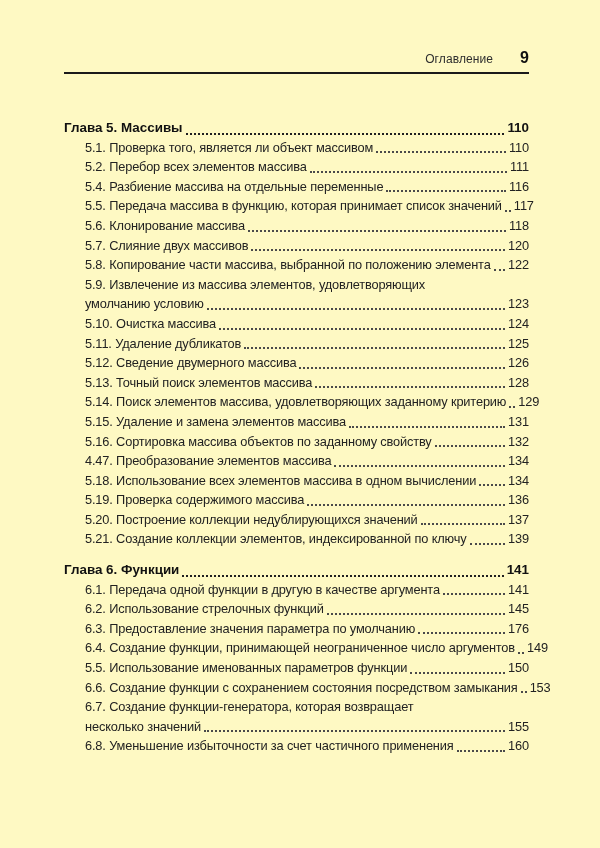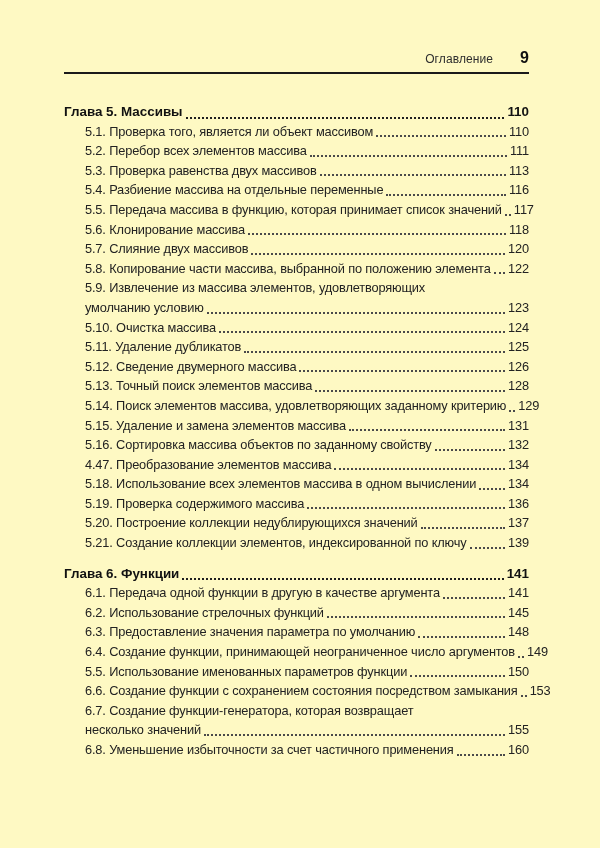--- a/index.html
+++ b/index.html
@@ -33,21 +33,21 @@
     font-weight: bold;
     color: #101010;
   }
   .head-rule {
     border: none;
     border-top: 2px solid #1a1a1a;
     margin-top: 5px;
   }
 
   
-  .toc { margin-top: 28px; }
+  .toc { margin-top: 44px; }
   .chapter + .chapter { margin-top: 11px; }
 
   .row {
     display: flex;
     align-items: baseline;
     line-height: 19.6px;
   }
   .row .title { white-space: nowrap; }
 
   .leader {
@@ -98,25 +98,20 @@
             <span class="title">5.1. Проверка того, является ли объект массивом</span>
             <span class="leader"></span>
             <span class="pg">110</span>
           </div>
           <div class="row entry-row">
             <span class="title">5.2. Перебор всех элементов массива</span>
             <span class="leader"></span>
             <span class="pg">111</span>
           </div>
           <div class="row entry-row">
-            <span class="title">5.3. Проверка равенства двух массивов</span>
-            <span class="leader"></span>
-            <span class="pg">113</span>
-          </div>
-          <div class="row entry-row">
             <span class="title">5.4. Разбиение массива на отдельные переменные</span>
             <span class="leader"></span>
             <span class="pg">116</span>
           </div>
           <div class="row entry-row">
             <span class="title">5.5. Передача массива в функцию, которая принимает список значений</span>
             <span class="leader"></span>
             <span class="pg">117</span>
           </div>
           <div class="row entry-row">
@@ -215,21 +210,21 @@
             <span class="pg">141</span>
           </div>
           <div class="row entry-row">
             <span class="title">6.2. Использование стрелочных функций</span>
             <span class="leader"></span>
             <span class="pg">145</span>
           </div>
           <div class="row entry-row">
             <span class="title">6.3. Предоставление значения параметра по умолчанию</span>
             <span class="leader"></span>
-            <span class="pg">148</span>
+            <span class="pg">176</span>
           </div>
           <div class="row entry-row">
             <span class="title">6.4. Создание функции, принимающей неограниченное число аргументов</span>
             <span class="leader"></span>
             <span class="pg">149</span>
           </div>
           <div class="row entry-row">
             <span class="title">5.5. Использование именованных параметров функции</span>
             <span class="leader"></span>
             <span class="pg">150</span>

